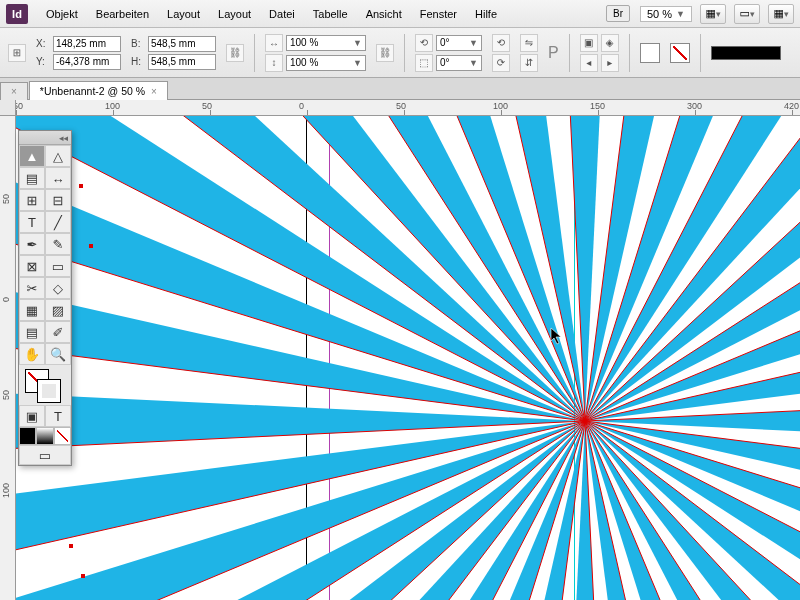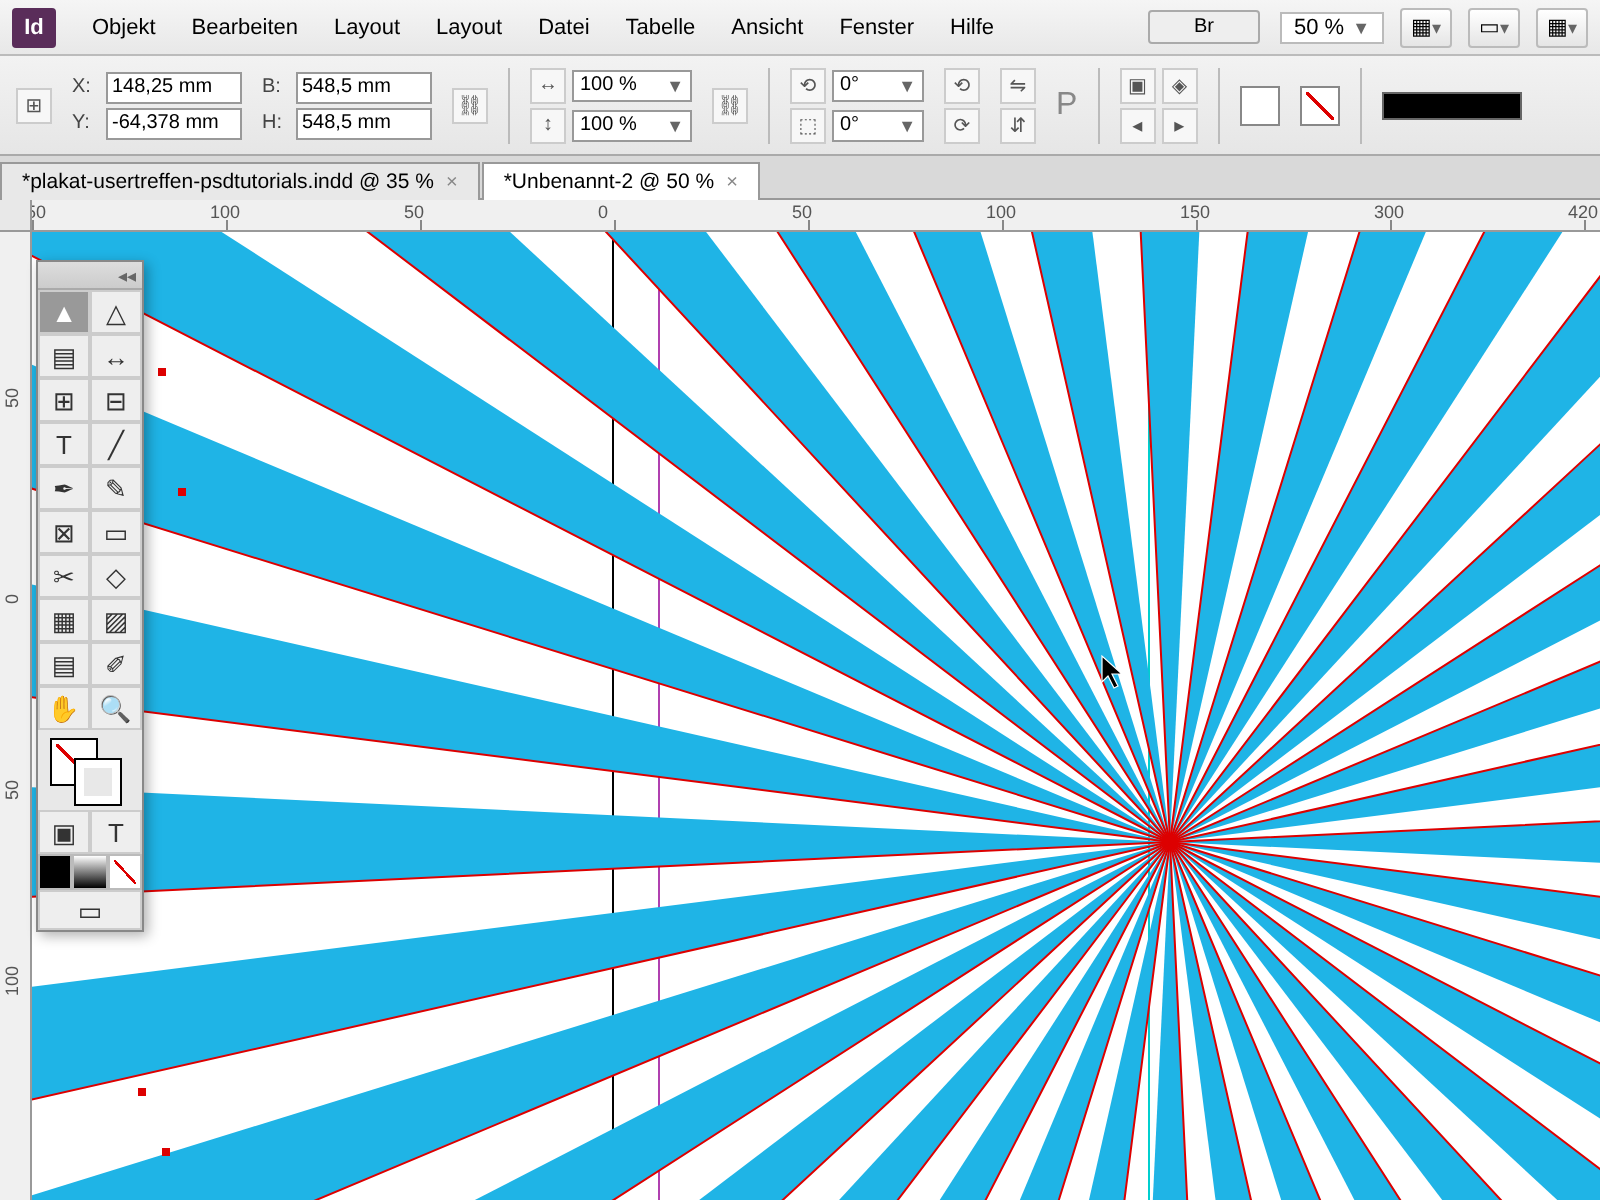--- a/index.html
+++ b/index.html
@@ -2,30 +2,30 @@
 <html><head>
 <meta charset="utf-8">
 <style>
 * { box-sizing: border-box; margin: 0; padding: 0; font-family: "Segoe UI", Tahoma, sans-serif; }
 body { background: #fff; width: 800px; height: 600px; overflow: hidden; position: relative; }
 
 .menubar { height: 28px; background: linear-gradient(#f5f5f5,#e8e8e8); border-bottom: 1px solid #bbb; display: flex; align-items: center; padding: 0 6px; gap: 2px; font-size: 11px; }
 .menubar .logo { width: 22px; height: 20px; background: #5a2d5a; color: #fff; font-weight: bold; font-size: 11px; display:flex; align-items:center; justify-content:center; border-radius:2px; margin-right:8px;}
 .menubar .mi { padding: 4px 8px; cursor: default; }
 .menubar .spacer { flex: 1; }
-.menubar .br { border:1px solid #aaa; background:#eee; padding:2px 22px; font-size:10px; border-radius:2px; }
+.menubar .br { border:1px solid #aaa; background:#eee; padding:2px 6px; font-size:10px; border-radius:2px; }
 .menubar .zoom { display:flex; align-items:center; border:1px solid #bbb; background:#fff; padding:1px 6px; font-size:11px; margin-left:8px; gap:4px; }
 .menubar .ibtn { width:26px; height:20px; border:1px solid #bbb; background:linear-gradient(#fff,#e5e5e5); margin-left:6px; display:flex; align-items:center; justify-content:center; font-size:11px; border-radius:2px;}
 
 .ctrlbar { height: 50px; background: linear-gradient(#f2f2f2,#e6e6e6); border-bottom: 1px solid #aaa; display:flex; align-items:center; padding: 4px 8px; gap: 10px; font-size: 10px; }
 .ctrlgrp { display:flex; flex-direction:column; gap:2px; }
 .ctrlrow { display:flex; align-items:center; gap:3px; }
 .ctrlrow label { color:#444; font-size:10px; width:14px; }
 .ctrlrow input { width:68px; height:16px; font-size:10px; border:1px solid #999; padding:0 2px; background:#fff; }
-.pctsel { width:60px; height:16px; font-size:10px; border:1px solid #999; background:#fff; display:flex; align-items:center; padding:0 3px; justify-content:space-between;}
+.pctsel { width:80px; height:16px; font-size:10px; border:1px solid #999; background:#fff; display:flex; align-items:center; padding:0 3px; justify-content:space-between;}
 .tinyicon { width:18px; height:18px; border:1px solid #ccc; background:#f7f7f7; display:flex; align-items:center; justify-content:center; font-size:10px; color:#555;}
 .swatch { width:20px; height:20px; border:1px solid #888; }
 .vsep { width:1px; height:38px; background:#bbb; }
 
 .tabbar { height: 22px; background: #d9d9d9; border-bottom: 1px solid #999; display:flex; align-items:flex-end; font-size:10.5px; }
 .tab { padding: 3px 10px; border:1px solid #999; border-bottom:none; background: #e8e8e8; margin-right:1px; display:flex; align-items:center; gap:6px; position:relative; top:1px;}
 .tab.active { background: #fff; }
 .tab .x { color:#888; font-size:10px; }
 
 .workspace { position:absolute; top:100px; left:0; right:0; bottom:0; background:#fff; }
@@ -170,21 +170,20 @@
     <div class="swatch" style="background:#fff;position:relative">
         <div class="diag"></div>
       </div>
   </div>
   <div class="vsep"></div>
   <div style="width:70px;height:14px;background:#000;border:1px solid #666"></div>
 </div>
 
 <div class="tabbar">
   <div class="tab">
-      <span>*plakat-usertreffen-psdtutorials.indd @ 35 %</span>
       <span class="x">×</span>
     </div>
   <div class="tab active">
       <span>*Unbenannt-2 @ 50 %</span>
       <span class="x">×</span>
     </div>
 </div>
 
 <div class="workspace">
   <div class="corner"></div>

